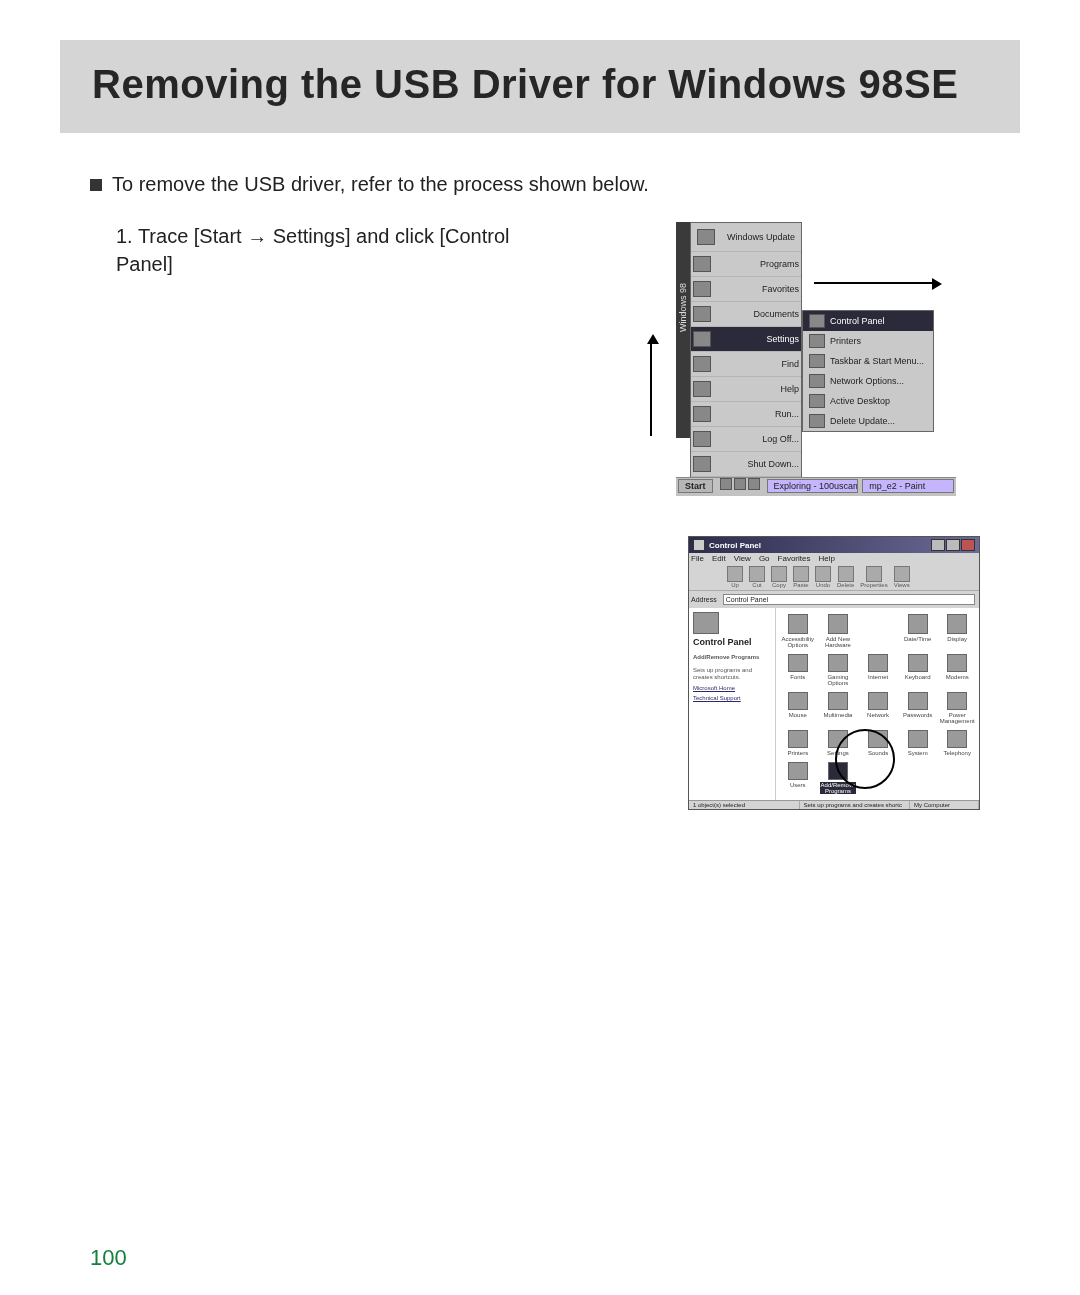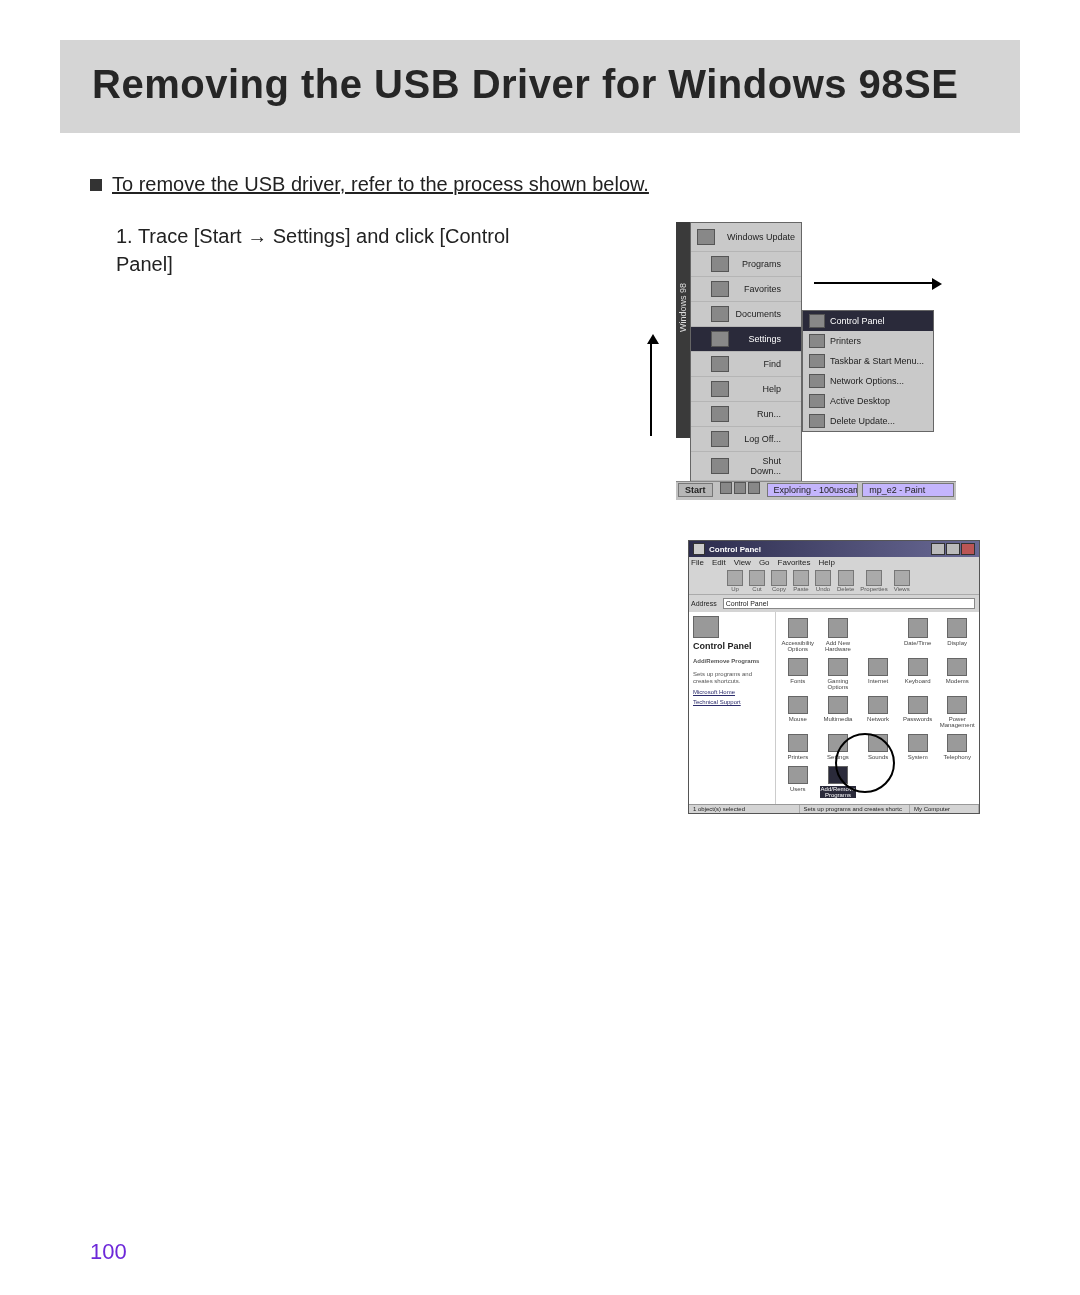--- a/index.html
+++ b/index.html
@@ -27,21 +27,20 @@
     font-weight: bold;
     color: #262626;
     font-family: Arial, Helvetica, sans-serif;
     letter-spacing: 0.5px;
   }
   .intro-row {
     display: flex;
     align-items: center;
     margin: 0 0 26px 30px;
     font-size: 20px;
-    text-decoration: underline;
   }
   .sq {
     width: 12px;
     height: 12px;
     background: #333;
     margin-right: 10px;
   }
   .step-row {
     display: flex;
     align-items: flex-start;
@@ -65,21 +64,21 @@
   }
   .startmenu {
     width: 110px;
     background: #c9c9c9;
     border: 1px solid #666;
     font-size: 9px;
   }
   .startmenu .row {
     display: flex;
     align-items: center;
-    padding: 4px 20px;
+    padding: 4px 2px;
     border-bottom: 1px solid #b5b5b5;
     position: relative;
   }
   .startmenu .row.big { padding: 6px 6px; }
   .startmenu .row .ico {
     width: 16px; height: 14px;
     background: #888;
     margin-right: 6px;
     border: 1px solid #555;
   }
@@ -234,24 +233,24 @@
     border-radius:50%;
     width:56px;height:56px;
     right:84px; bottom:20px;
     pointer-events:none;
   }
   .fig2 .status{background:#d4d4d4;border-top:1px solid #999;display:flex;font-size:6px;}
   .fig2 .status .cell{border-right:1px solid #aaa;padding:1px 4px;flex:1;white-space:nowrap;overflow:hidden;}
 
   .page-num {
     position: absolute;
-    bottom: 30px;
+    bottom: 24px;
     left: 90px;
     font-size: 22px;
-    color: #6d28d9;
+    color: #15803d;
   }
 </style>
 </head>
 <body>
 
 <div class="page">
 
   <div class="title-bar">
     <h1>Removing the USB Driver for Windows 98SE</h1>
   </div>

